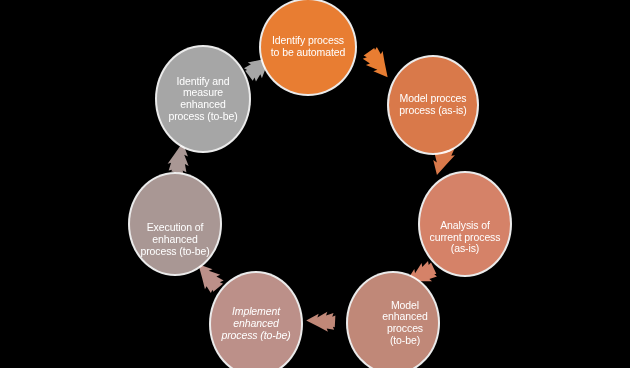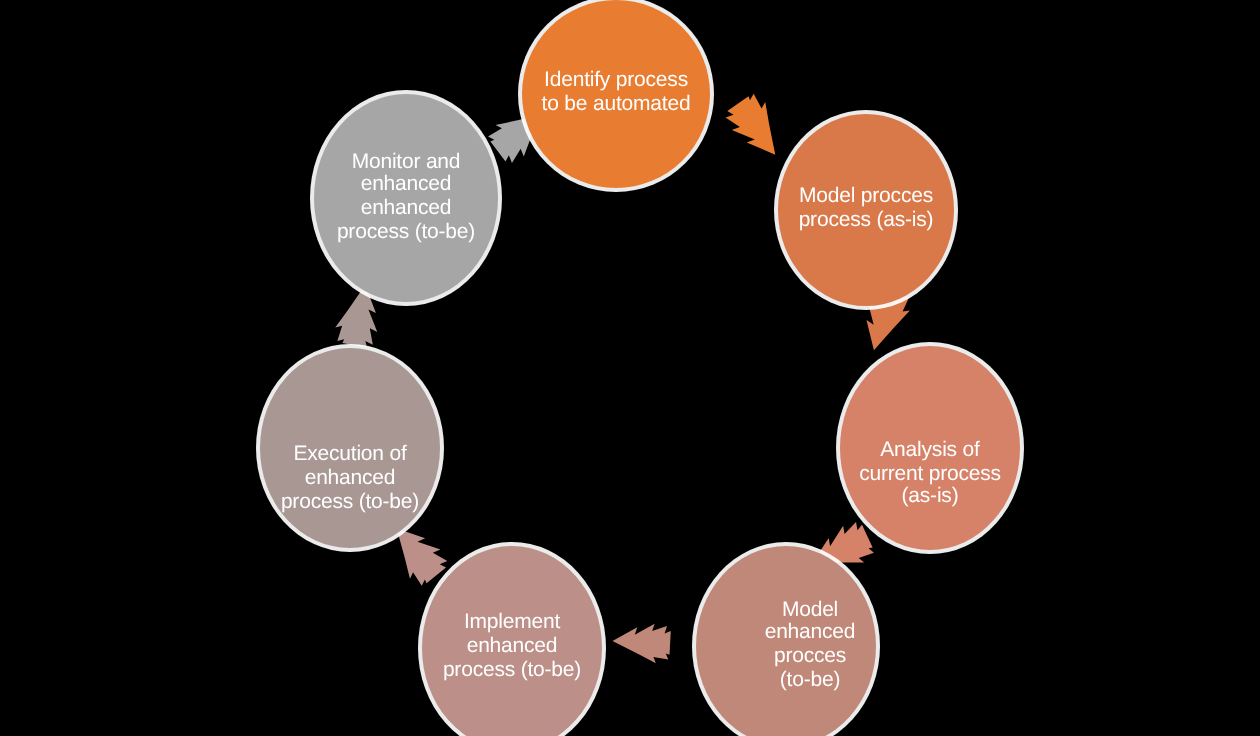--- a/index.html
+++ b/index.html
@@ -67,23 +67,23 @@
       <div class="node" style="left: 389px; top: 57px; width: 88px; height: 96px; background: rgb(217, 121, 74);">
         <span class="lbl" style="font-size: 10.5px;">Model procces process (as-is)</span>
       </div>
       <div class="node" style="left: 420px; top: 173px; width: 90px; height: 102px; background: rgb(213, 130, 104);">
         <span class="lbl" style="font-size: 10.5px; margin-top: 27px;">Analysis of current process (as-is)</span>
       </div>
       <div class="node" style="left: 348px; top: 273px; width: 90px; height: 100px; background: rgb(192, 136, 120);">
         <span class="lbl" style="font-size: 10.5px; margin-left: 24px;">Model enhanced procces (to-be)</span>
       </div>
       <div class="node" style="left: 211px; top: 273px; width: 90px; height: 102px; background: rgb(188, 144, 137);">
-        <span class="lbl" style="font-size: 10.5px;">Implement enhanced process (to-be)</span>
+        <span class="lbl" style="font-size: 10.5px; font-style: italic;">Implement enhanced process (to-be)</span>
       </div>
       <div class="node" style="left: 130px; top: 174px; width: 90px; height: 100px; background: rgb(169, 151, 148);">
         <span class="lbl" style="font-size: 10.5px; margin-top: 32px;">Execution of enhanced process (to-be)</span>
       </div>
       <div class="node" style="left: 157px; top: 47px; width: 92px; height: 104px; background: rgb(166, 166, 166);">
-        <span class="lbl" style="font-size: 10.5px;">Monitor and enhanced enhanced process (to-be)</span>
+        <span class="lbl" style="font-size: 10.5px;">Identify and measure enhanced process (to-be)</span>
       </div>
     </div>
 
 </div>
 
 </body></html>

